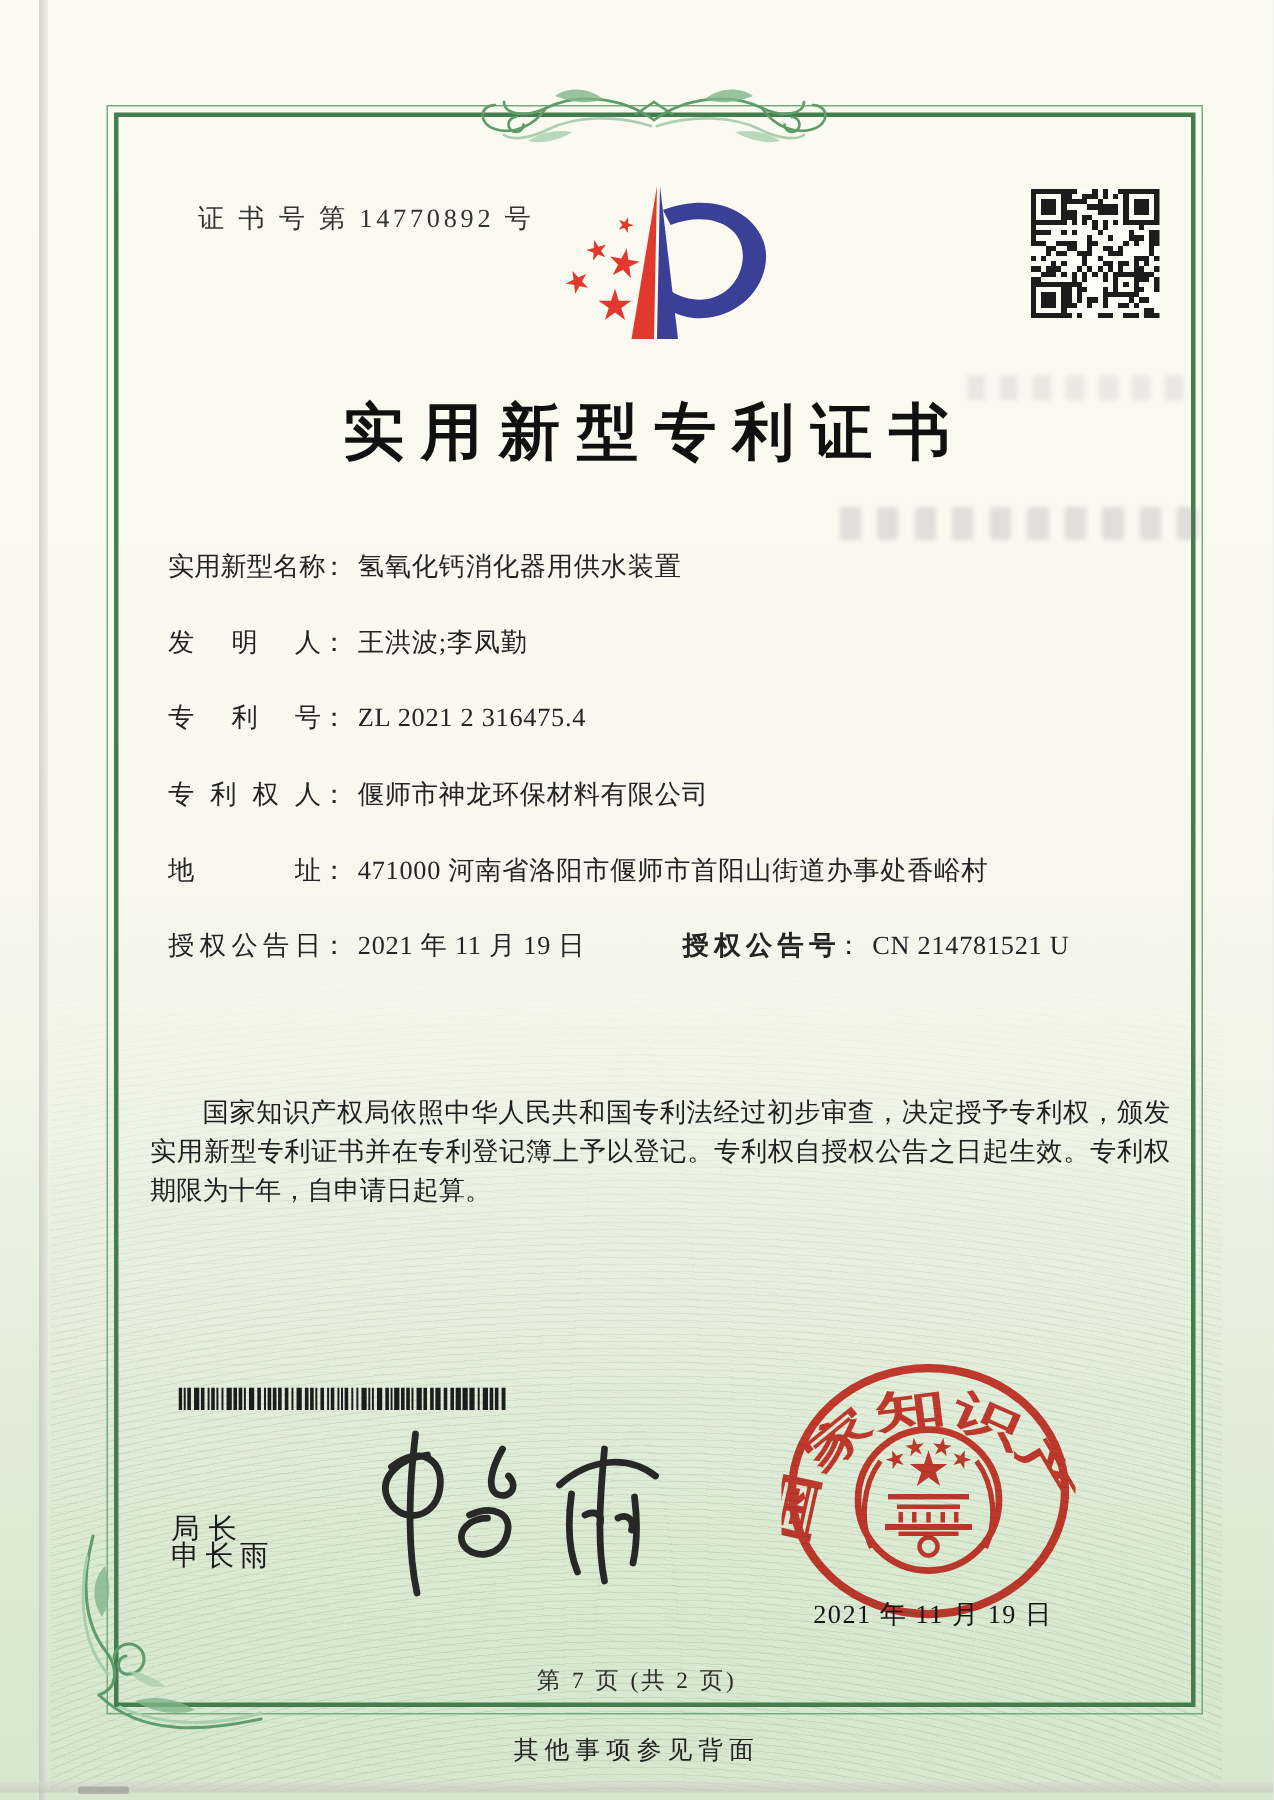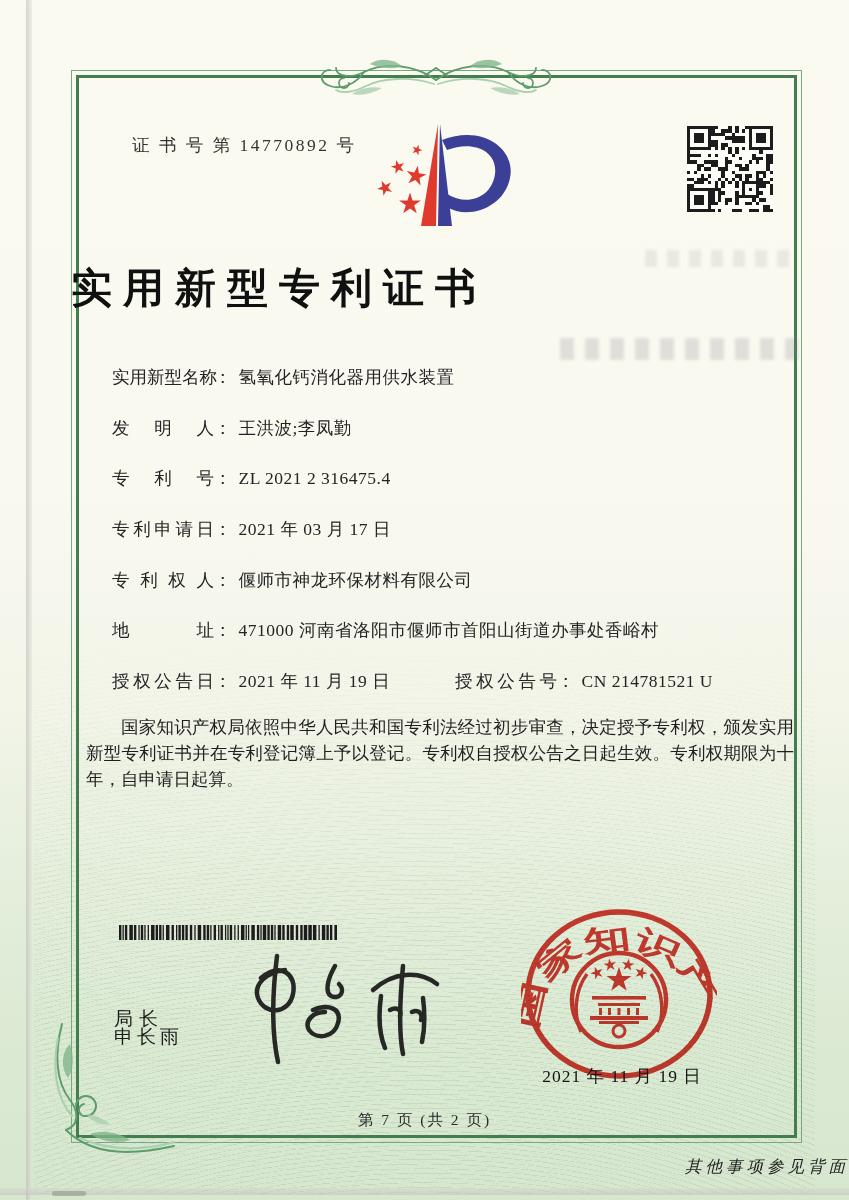--- a/index.html
+++ b/index.html
@@ -28,45 +28,45 @@
   .deco-top{position:absolute;left:306px;top:50px;}
   .deco-corner{position:absolute;left:46px;top:1018px;}
   
   .cert-no{position:absolute;left:112px;top:133px;font-size:17.5px;letter-spacing:2.5px;color:#333;margin-left:20px;}
   .logo{position:absolute;left:352px;top:114px;}
   .qr{position:absolute;left:687px;top:126px;width:86px;height:86px;}
   .ghost1{position:absolute;left:560px;top:338px;width:238px;height:22px;
     background:repeating-linear-gradient(90deg,rgba(115,115,122,.20) 0 14px,transparent 14px 25px);filter:blur(1.6px);}
   .ghost2{position:absolute;left:645px;top:250px;width:150px;height:17px;
     background:repeating-linear-gradient(90deg,rgba(115,115,122,.13) 0 12px,transparent 12px 22px);filter:blur(1.8px);}
-  .title{position:absolute;left:71px;right:47px;top:261px;text-align:left;
+  .title{position:absolute;left:71px;right:47px;top:261px;text-align:center;
     font-size:41px;font-weight:600;letter-spacing:11px;color:#101010;}
   
   .fields{position:absolute;left:112px;top:365px;width:600px;font-size:17.5px;color:#242424;}
   .field-row{position:relative;height:50.7px;white-space:nowrap;}
   .flabel{display:inline-block;width:102px;text-align:justify;text-align-last:justify;-moz-text-align-last:justify;vertical-align:top;}
   .fcolon{display:inline-block;margin-right:7px;}
   .fvalue{letter-spacing:.5px;}
   .col2{position:absolute;left:343px;top:0;}
-  .col2 .flabel{width:102px;}
+  .col2 .flabel{width:102px;font-weight:bold;}
   
   .body-text{position:absolute;left:84px;top:712px;width:712px;font-size:17.5px;line-height:26px;text-align:justify;color:#1f1f1f;}
-  .body-text p{margin:2px;text-indent:2em;}
+  .body-text p{margin:16px;text-indent:2em;}
   
   .barcode{position:absolute;left:119px;top:925px;}
   
   .signer-title{position:absolute;left:114px;top:986px;font-size:19px;letter-spacing:6px;color:#1b1b1b;margin-top:20px;}
   .signer-name{position:absolute;left:114px;top:1024px;font-size:19px;letter-spacing:4px;color:#1b1b1b;}
   .signature{position:absolute;left:243px;top:948px;}
   
   .seal{position:absolute;left:521px;top:908px;mix-blend-mode:multiply;opacity:.9;}
   .seal-date{position:absolute;left:524px;top:1064px;width:196px;text-align:center;font-size:17.5px;color:#141414;letter-spacing:1px;}
   
   .page-info{position:absolute;left:0;right:0;top:1110px;text-align:center;font-size:15.5px;letter-spacing:2px;color:#2a2a2a;}
-  .back-note{position:absolute;left:0;right:0;top:1156px;text-align:right;font-size:16.5px;letter-spacing:4px;color:#222;font-style:italic;}
+  .back-note{position:absolute;left:0;right:0;top:1156px;text-align:center;font-size:16.5px;letter-spacing:4px;color:#222;}
   svg{display:block;}
 </style>
 </head>
 <body>
 
 <div class="sheet">
 
   <div class="waves"></div>
   <div class="edge-left"></div>
   <div class="edge-bottom"></div>
@@ -430,23 +430,20 @@
     <div class="field-row">
       <span class="flabel">实用新型名称</span><span class="fcolon">：</span><span class="fvalue">氢氧化钙消化器用供水装置</span>
     </div>
     <div class="field-row">
       <span class="flabel">发明人</span><span class="fcolon">：</span><span class="fvalue">王洪波;李凤勤</span>
     </div>
     <div class="field-row">
       <span class="flabel">专利号</span><span class="fcolon">：</span><span class="fvalue">ZL 2021 2 316475.4</span>
     </div>
     <div class="field-row">
-      <span class="flabel">专利申请日</span><span class="fcolon">：</span><span class="fvalue">2021 年 03 月 17 日</span>
-    </div>
-    <div class="field-row">
       <span class="flabel">专利权人</span><span class="fcolon">：</span><span class="fvalue">偃师市神龙环保材料有限公司</span>
     </div>
     <div class="field-row">
       <span class="flabel">地址</span><span class="fcolon">：</span><span class="fvalue">471000 河南省洛阳市偃师市首阳山街道办事处香峪村</span>
     </div>
     <div class="field-row">
       <span class="flabel">授权公告日</span><span class="fcolon">：</span><span class="fvalue">2021 年 11 月 19 日</span>
       <span class="col2">
         <span class="flabel">授权公告号</span><span class="fcolon">：</span><span class="fvalue">CN 214781521 U</span>
       </span>

